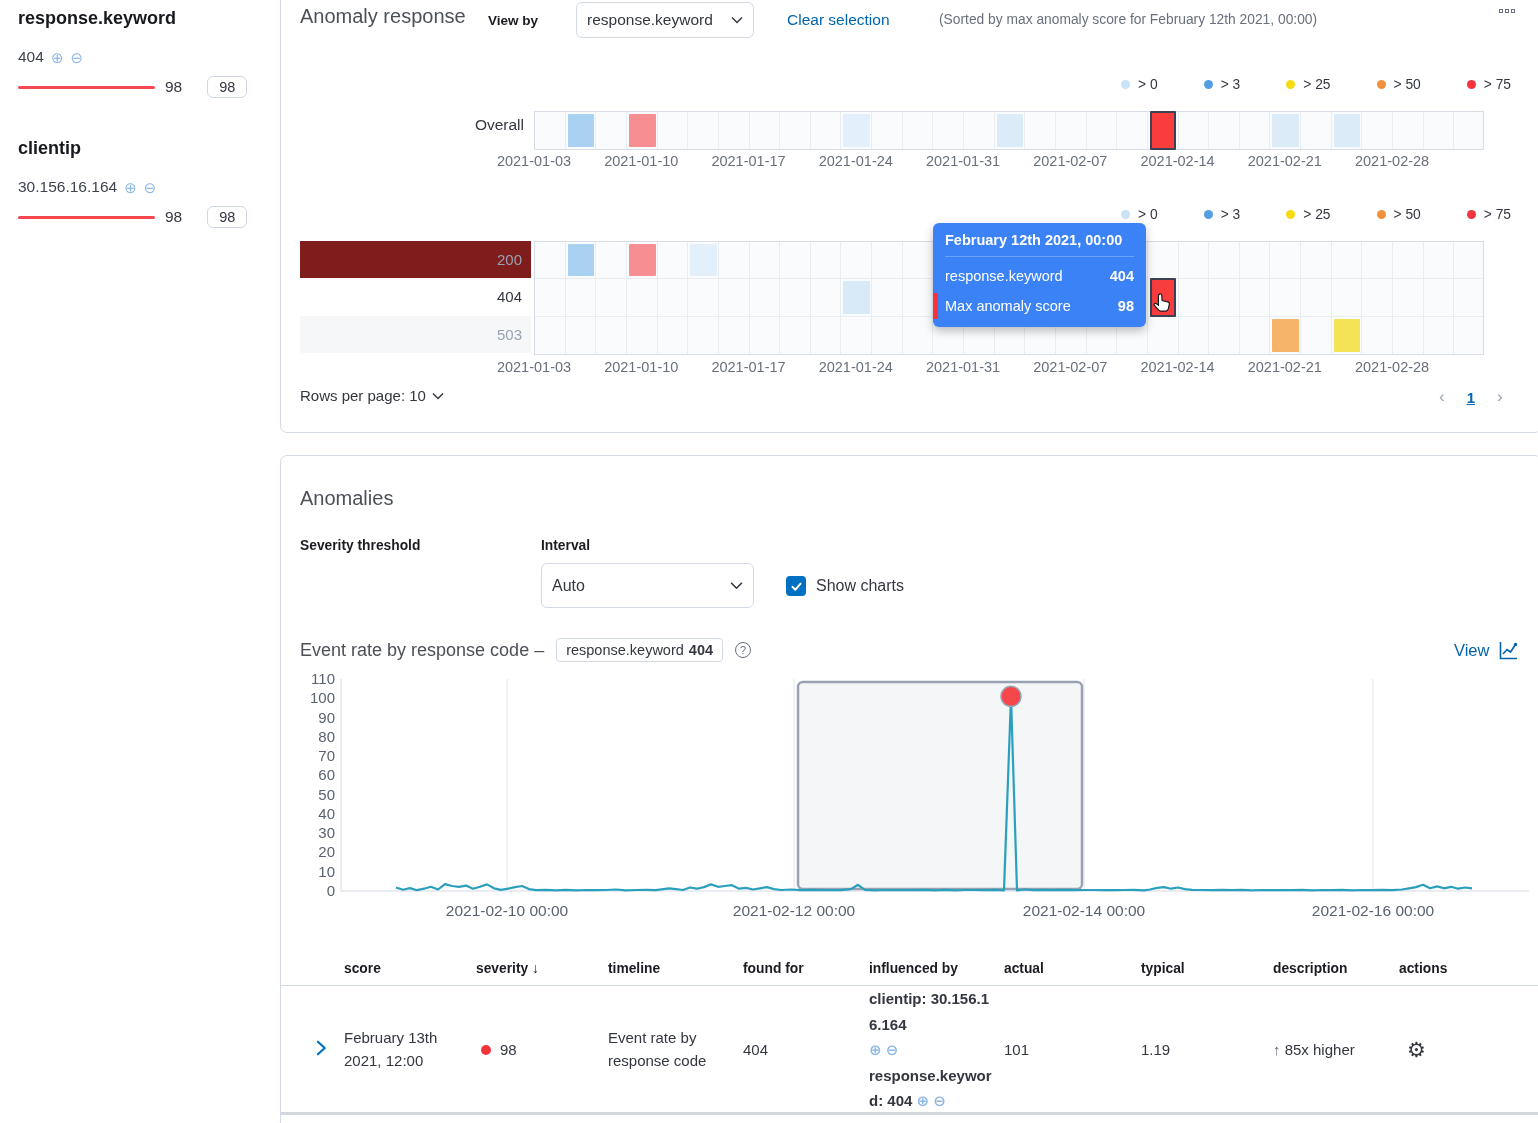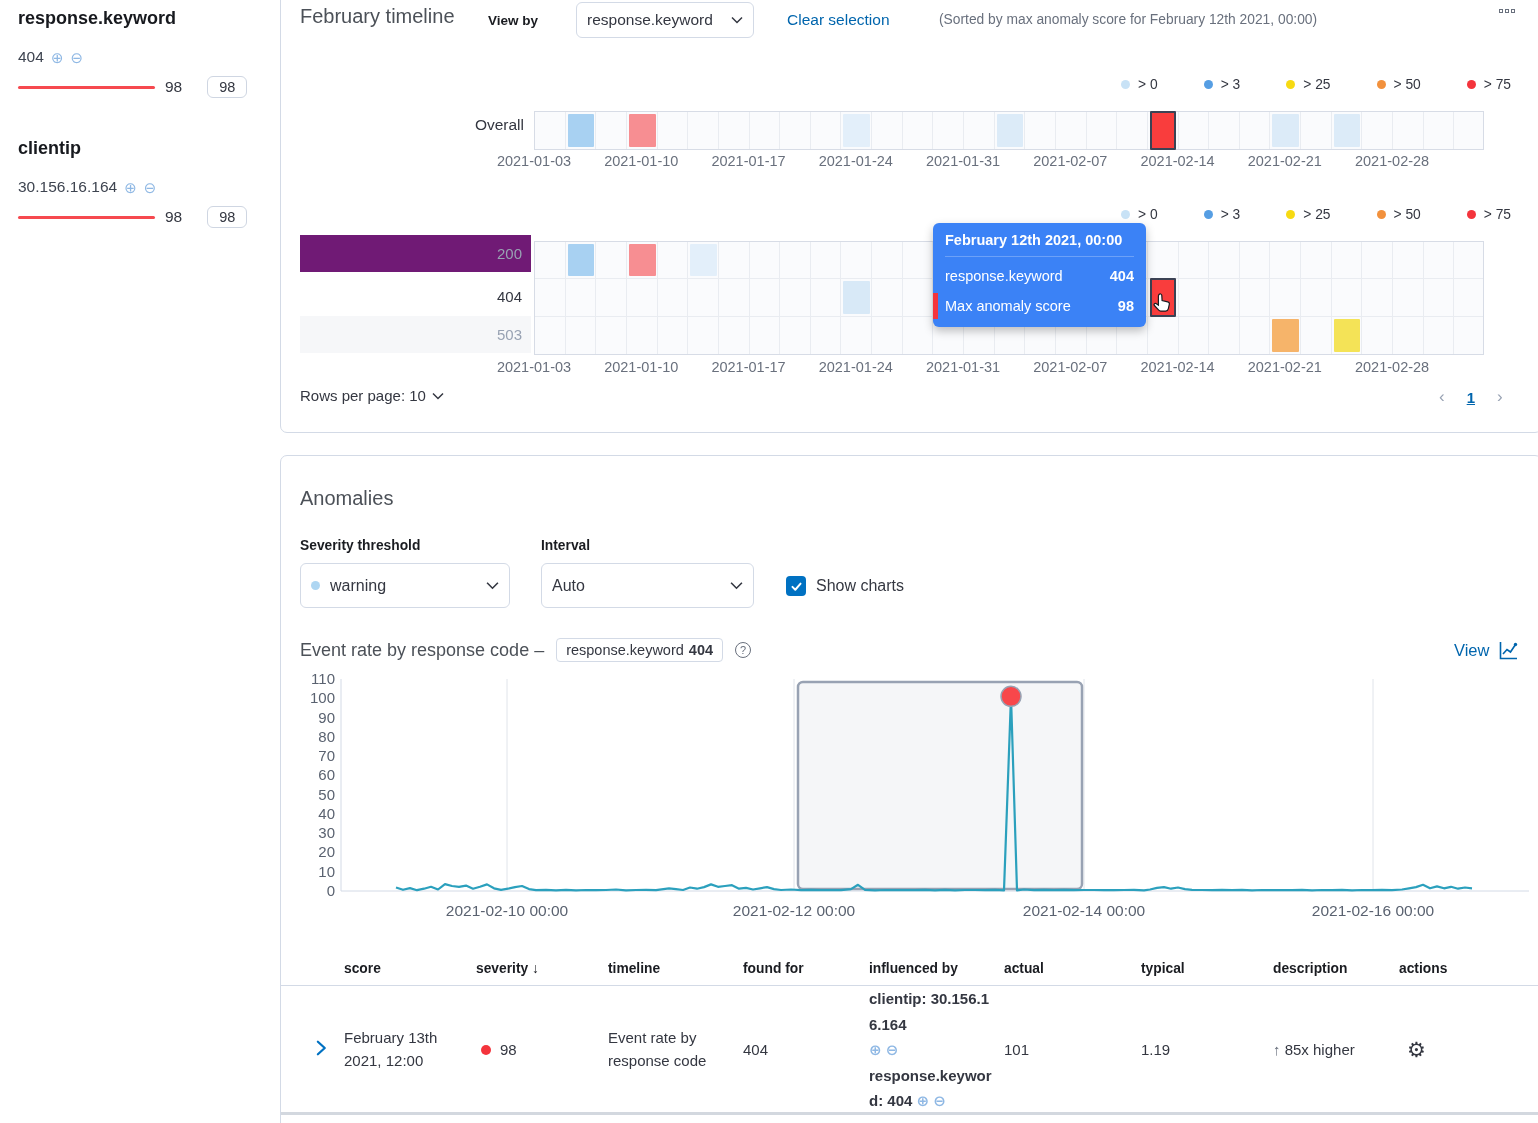--- a/index.html
+++ b/index.html
@@ -115,21 +115,21 @@
     </div>
     <div style="display:flex; align-items:center; margin-top:10px;">
       <div class="score-line" style="width:137px;"></div>
       <span class="score-num" style="margin-left:10px;">98</span>
       <span class="score-badge" style="margin-left:25px;">98</span>
     </div>
   </div>
 </aside>
 
 <section class="card" id="card-timeline">
-  <div class="abs card-title" style="left:19px; top:18px;">February timeline</div>
+  <div class="abs card-title" style="left:19px; top:18px;">Anomaly response</div>
   <div class="abs hdr-label" style="left:207px; top:26px;">View by</div>
   <div class="abs select-box" style="left:295px; top:15px; width:178px; height:36px;">
     <span class="val">response.keyword</span>
     <svg width="12" height="8" viewBox="0 0 12 8">
         <polyline points="1,1.5 6,6.5 11,1.5" fill="none" stroke="#343741" stroke-width="1.5"></polyline>
       </svg>
   </div>
   <div class="abs link" style="left:506px; top:24px;">Clear selection</div>
   <div class="abs note" style="left:658px; top:25px;">(Sorted by max anomaly score for February 12th 2021, 00:00)</div>
   <div class="abs boxes-icon" style="left:1218px; top:22px;">
@@ -202,21 +202,21 @@
         <span class="dot" style="background:#f2913d"></span>
         <span>&gt; 50</span>
       </span>
       <span class="item">
         <span class="dot" style="background:#f4343c"></span>
         <span>&gt; 75</span>
       </span>
     </div>
 
   <div id="viewby-stripes">
-      <div class="row-stripe" style="top: 248px; background: #701a75;">
+      <div class="row-stripe" style="top: 254px; background: #7f1d1d;">
         <span class="lane-label" style="right:9px; top:10px; position:absolute; ">200</span>
       </div>
       <div class="row-stripe" style="top: 291.3px; background: rgb(255, 255, 255);">
         <span class="lane-label" style="right:9px; top:10px; position:absolute; color:#343741;">404</span>
       </div>
       <div class="row-stripe" style="top: 328.6px; background: rgb(246, 247, 249);">
         <span class="lane-label" style="right:9px; top:10px; position:absolute; ">503</span>
       </div>
     </div>
   <div class="lane" style="top:254px; height:114px;">
@@ -273,27 +273,20 @@
     <span class="arrow">‹</span>
     <span class="page">1</span>
     <span class="arrow">›</span>
   </div>
 </section>
 
 <section class="card" id="card-anomalies">
   <div class="abs card-title" style="left:19px; top:31px;">Anomalies</div>
 
   <div class="abs ctl-label" style="left:19px; top:82px;">Severity threshold</div>
-  <div class="abs select-box" style="left:19px; top:107px; width:210px; height:45px;">
-    <span class="dot" style="background:#aed6f2; margin-right:10px;"></span>
-    <span class="val" style="font-size:16px;">warning</span>
-    <svg width="13" height="9" viewBox="0 0 12 8">
-        <polyline points="1,1.5 6,6.5 11,1.5" fill="none" stroke="#343741" stroke-width="1.5"></polyline>
-      </svg>
-  </div>
 
   <div class="abs ctl-label" style="left:260px; top:82px;">Interval</div>
   <div class="abs select-box" style="left:260px; top:107px; width:213px; height:45px;">
     <span class="val" style="font-size:16px;">Auto</span>
     <svg width="13" height="9" viewBox="0 0 12 8">
         <polyline points="1,1.5 6,6.5 11,1.5" fill="none" stroke="#343741" stroke-width="1.5"></polyline>
       </svg>
   </div>
 
   <div class="abs" style="left:505px; top:120px; display:flex; align-items:center; gap:10px;">

